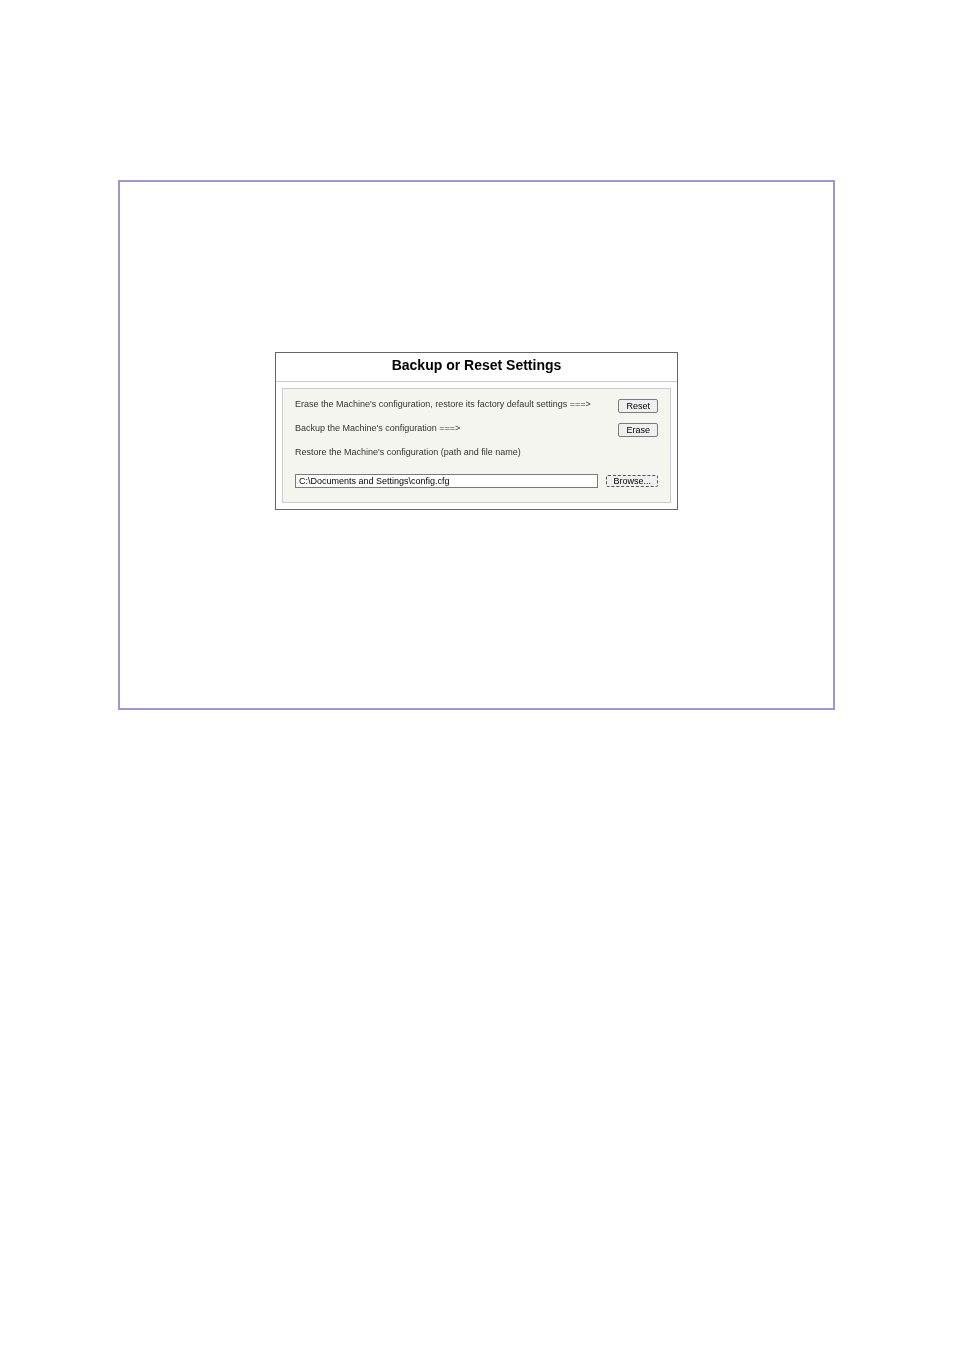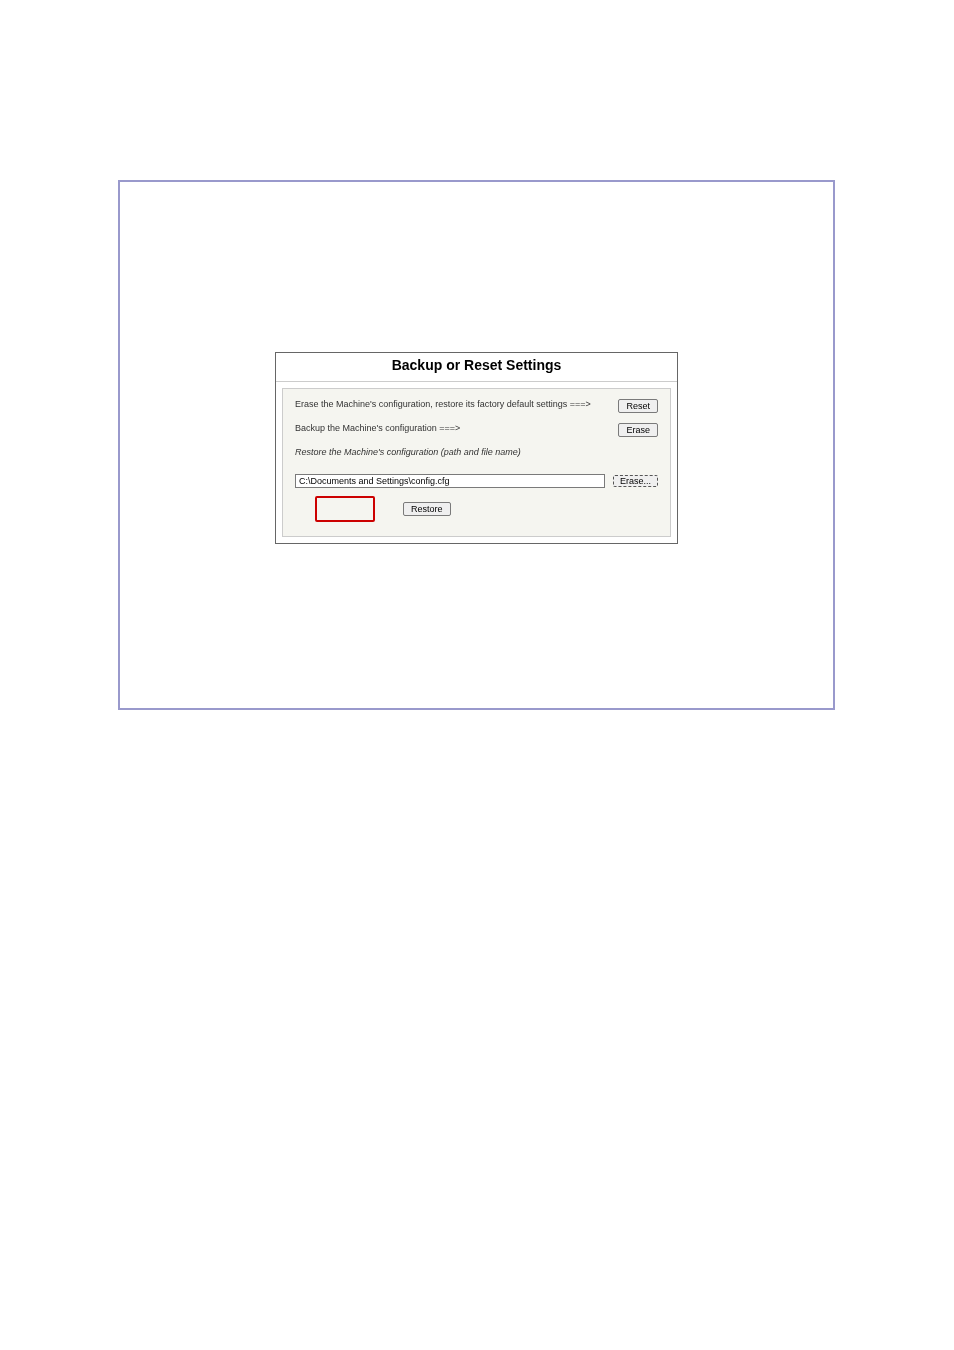--- a/index.html
+++ b/index.html
@@ -118,29 +118,25 @@
         <div class="row-text">Erase the Machine's configuration, restore its factory default settings ===&gt;</div>
         <button class="btn">Reset</button>
       </div>
 
       <div class="row">
         <div class="row-text">Backup the Machine's configuration ===&gt;</div>
         <button class="btn">Erase</button>
       </div>
 
       <div>
-        <div class="row-text" style="margin-bottom:16px;font-style:italic;">Restore the Machine's configuration (path and file name)</div>
+        <div class="row-text" style="margin-bottom:16px;">Restore the Machine's configuration (path and file name)</div>
 
         <div class="restore-line">
           <input class="path-input" type="text" value="C:\Documents and Settings\config.cfg" style="">
-          <button class="btn btn-small">Erase...</button>
+          <button class="btn btn-small">Browse...</button>
         </div>
 
-        <div class="bottom-row">
-          <div class="highlight-box"></div>
-          <button class="btn">Restore</button>
-        </div>
       </div>
 
     </div>
   </div>
 
 </div>
 
 </body></html>

